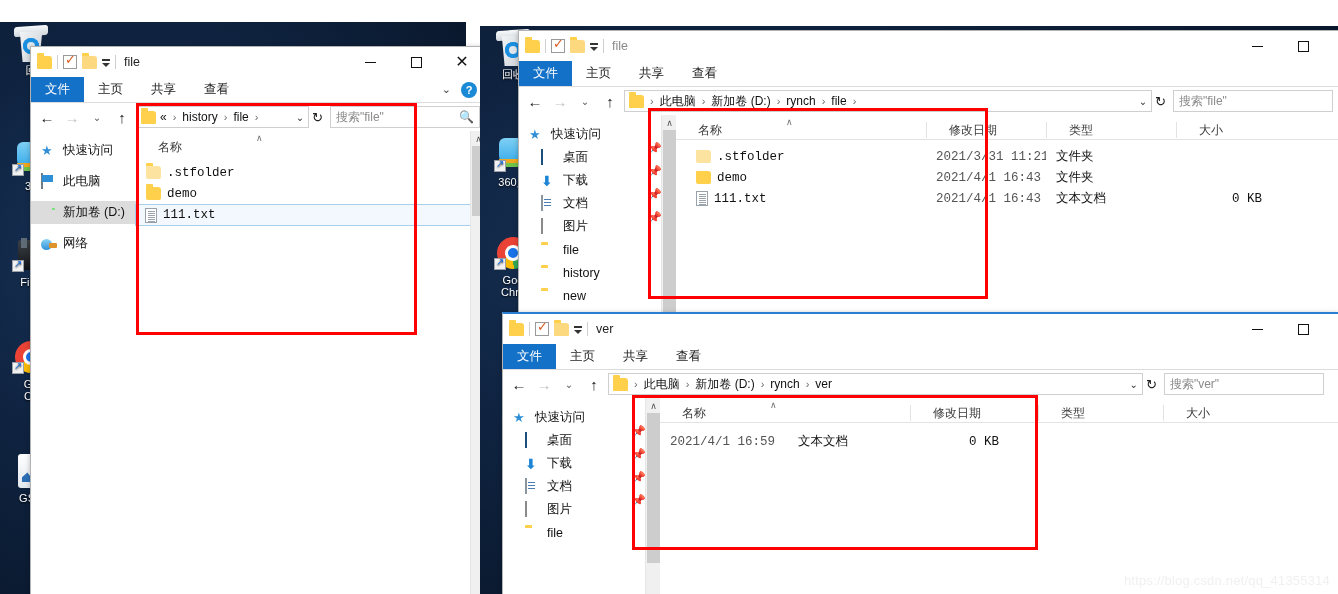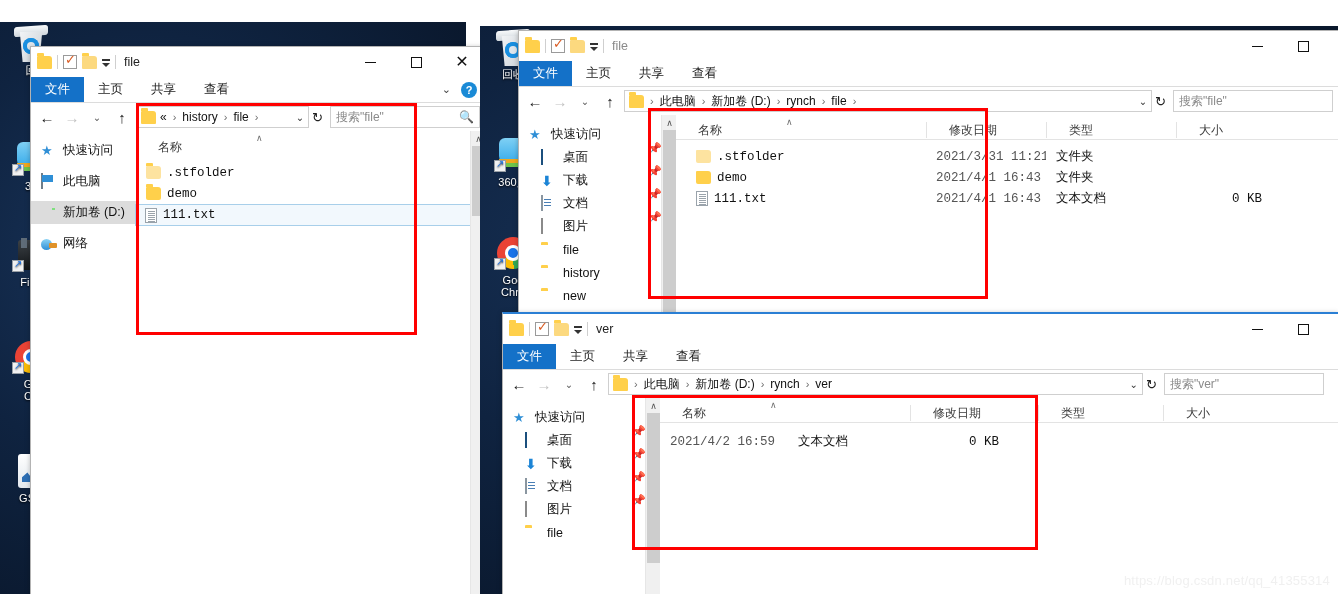--- a/index.html
+++ b/index.html
@@ -709,21 +709,21 @@
       <div class="listpane">
         <div class="col-sortmark" style="left:110px; top:2px;">∧</div>
         <div class="colhdr" style="padding-top:6px;">
           <span class="c" style="width:250px;">名称</span>
           <span class="c" style="width:128px;">修改日期</span>
           <span class="c" style="width:125px;">类型</span>
           <span class="c" style="width:100px;">大小</span>
         </div>
         <div style="height:8px;"></div>
         <div class="row">
-          <span class="cell" style="width:128px; color:#555;">2021/4/2 16:59</span>
+          <span class="cell" style="width:128px; color:#555;">2021/4/1 16:59</span>
           <span class="cell" style="width:125px;">文本文档</span>
           <span class="cell" style="width:100px; text-align:right; padding-right:14px;">0 KB</span>
         </div>
       </div>
     </div>
 
     <div class="redbox" style="left:129px; top:81px; width:406px; height:155px;"></div>
   </div>
 </div>
 

